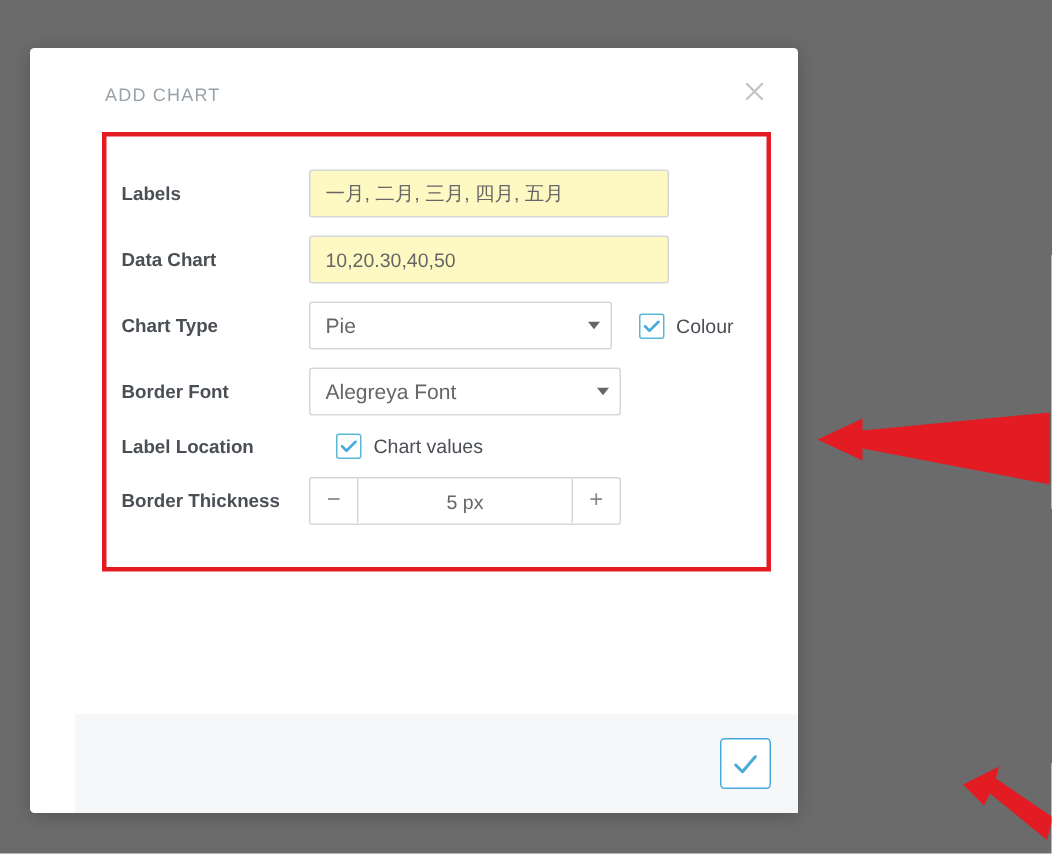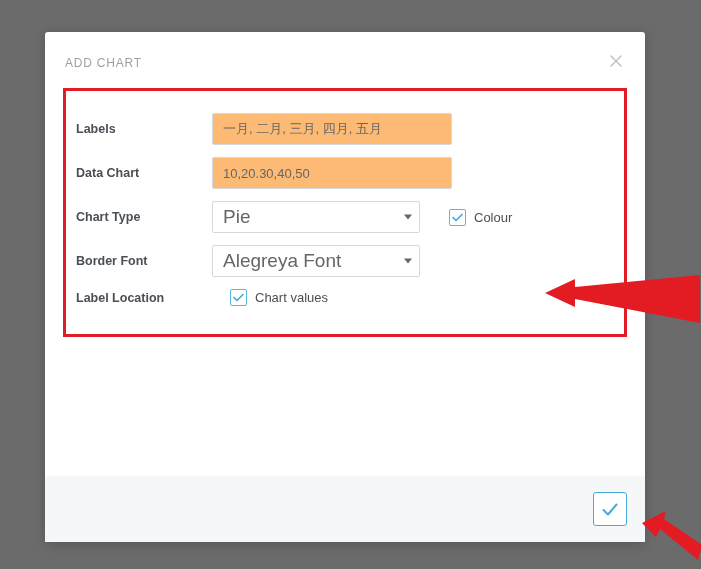--- a/index.html
+++ b/index.html
@@ -9,28 +9,29 @@
       background: #6b6b6b;
       font-family: -apple-system, BlinkMacSystemFont, "Segoe UI", Arial, sans-serif;
       font-size: 13px;
       color: #333;
       position: relative;
       overflow: hidden;
     }
     .modal {
       position: absolute;
       top: 32px;
-      left: 45px;
-      width: 600px;
+      left: 20px;
+      width: 512px;
       height: 510px;
       background: #fff;
       border-radius: 3px;
       box-shadow: 0 2px 12px rgba(0,0,0,0.2);
       display: flex;
       flex-direction: column;
+      padding-left: 30px;
     }
     .modal-header {
       padding: 24px 20px 12px 20px;
       display: flex;
       justify-content: space-between;
       align-items: flex-start;
     }
     .modal-title {
       font-size: 12px;
       letter-spacing: 0.8px;
@@ -51,53 +52,52 @@
     }
     .highlight-box {
       margin: 6px 18px 0 18px;
       border: 3px solid #e31b23;
       padding: 22px 22px 28px 10px;
     }
     .form-row {
       display: flex;
       align-items: center;
       margin-bottom: 12px;
-      gap: 11px;
     }
     .form-row:last-child { margin-bottom: 0; }
     .form-label {
       width: 125px;
       font-size: 12.5px;
       color: #4a4f55;
       font-weight: 600;
       flex-shrink: 0;
     }
     .text-input {
       width: 240px;
       height: 32px;
       border: 1px solid #d4d8db;
       border-radius: 2px;
       padding: 0 10px;
       font-size: 13px;
       color: #666;
       outline: none;
-      background: #fdba74;
+      background: #fef9c3;
     }
     .text-input::placeholder { color: #8a8f93; }
     .select-wrap {
       position: relative;
       width: 208px;
     }
     .select-input {
       width: 100%;
       height: 32px;
       border: 1px solid #d4d8db;
       border-radius: 2px;
       padding: 0 28px 0 10px;
-      font-size: 19px;
+      font-size: 14px;
       color: #666;
       background: #fff;
       cursor: pointer;
       display: flex;
       align-items: center;
     }
     .caret-down {
       position: absolute;
       right: 8px;
       top: 50%;
@@ -245,20 +245,28 @@
       <div class="checkbox-wrap">
         <div class="checkbox">
           <svg width="11" height="9" viewBox="0 0 11 9">
               <path d="M1 4.5 L4 7.5 L10 1.5" stroke="#48aadb" stroke-width="1.7" fill="none" stroke-linecap="round" stroke-linejoin="round"></path>
             </svg>
         </div>
         <span class="checkbox-label">Chart values</span>
       </div>
     </div>
 
+    <div class="form-row">
+      <div class="form-label">Border Thickness</div>
+      <div class="stepper">
+        <div class="stepper-btn left">−</div>
+        <div class="stepper-value">5 px</div>
+        <div class="stepper-btn right">+</div>
+      </div>
+    </div>
 
   </div>
 
   <div class="modal-footer">
     <div class="confirm-btn">
       <svg width="16" height="13" viewBox="0 0 16 13">
           <path d="M1.5 7 L6 11.5 L14.5 1.5" stroke="#48aadb" stroke-width="2" fill="none" stroke-linecap="round" stroke-linejoin="round"></path>
         </svg>
     </div>
   </div>

